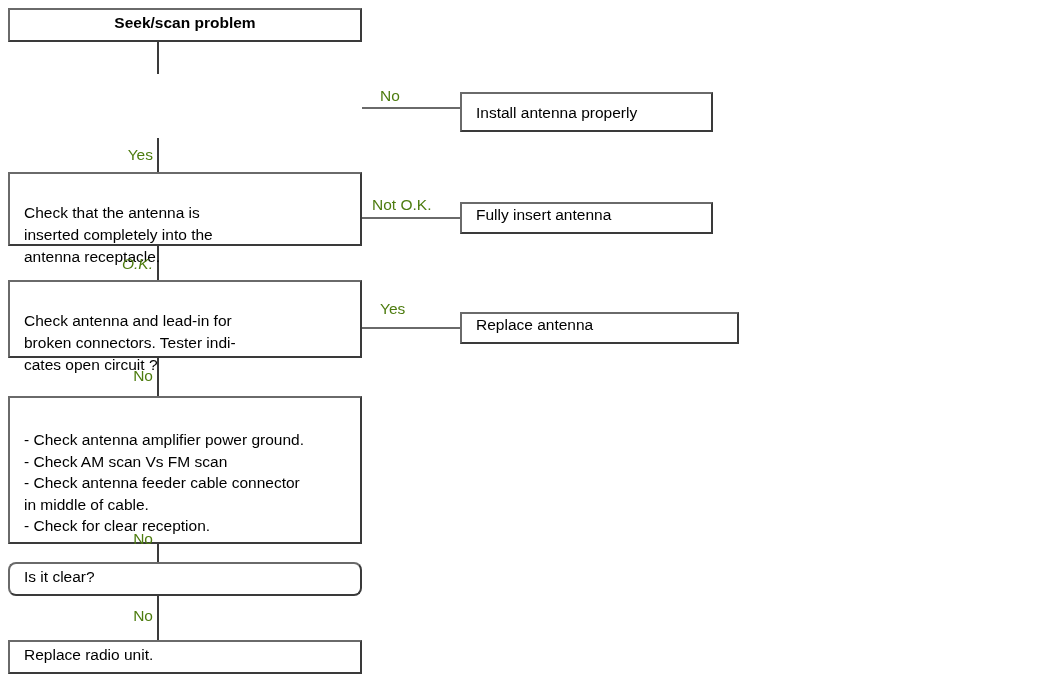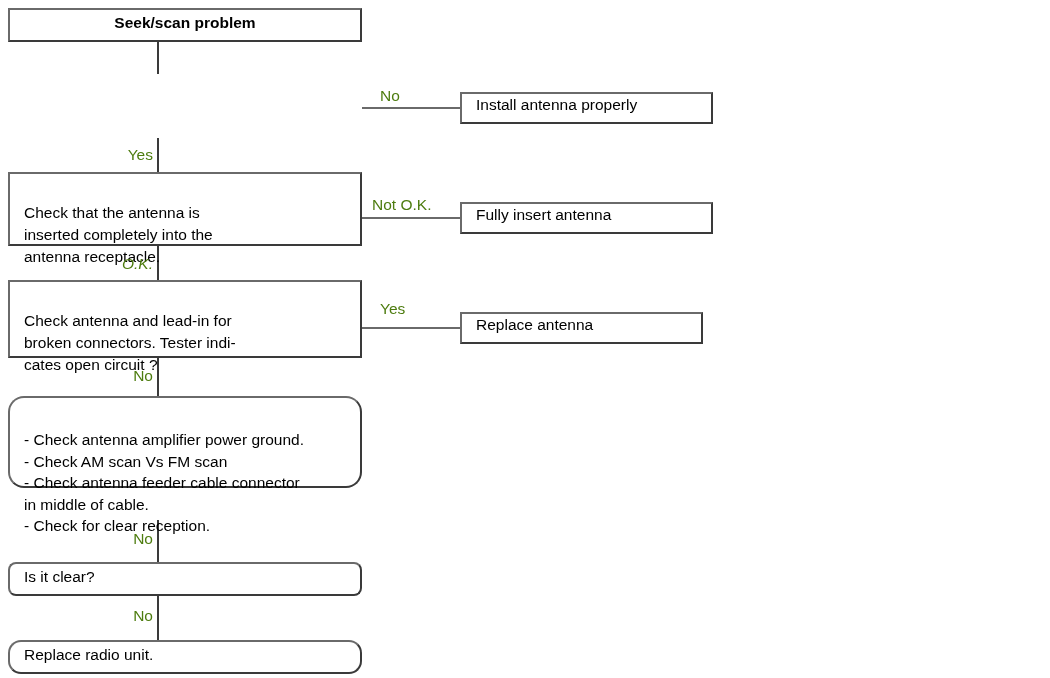--- a/index.html
+++ b/index.html
@@ -90,57 +90,57 @@
 
   <div class="hline" style="left:362px; top:107px; width:99px;"></div>
   <div class="hline" style="left:362px; top:217px; width:99px;"></div>
   <div class="hline" style="left:362px; top:327px; width:99px;"></div>
 
   <div class="node title center-v" style="left:8px; top:8px; width:354px; height:34px; justify-content:center;">
     <span class="node-text">Seek/scan problem</span>
   </div>
 
 
-  <div class="node center-v" style="left:460px; top:92px; width:253px; height:32px;">
+  <div class="node center-v" style="left:460px; top:92px; width:253px; height:40px;">
     <span class="node-text">Install antenna properly</span>
   </div>
 
   <div class="node" style="left:8px; top:172px; width:354px; height:74px;">
     <span class="node-text">Check that the antenna is
 inserted completely into the
 antenna receptacle.</span>
   </div>
 
   <div class="node" style="left:8px; top:280px; width:354px; height:78px;">
     <span class="node-text">Check antenna and lead-in for
 broken connectors. Tester indi-
 cates open circuit ?</span>
   </div>
 
   <div class="node center-v" style="left:460px; top:202px; width:253px; height:32px;">
     <span class="node-text">Fully insert antenna</span>
   </div>
 
-  <div class="node center-v" style="left:460px; top:312px; width:243px; height:32px;">
+  <div class="node center-v" style="left:460px; top:312px; width:279px; height:32px;">
     <span class="node-text">Replace antenna</span>
   </div>
 
-  <div class="node list" style="left:8px; top:396px; width:354px; height:92px; padding-top:9px;border-radius:16px;">
+  <div class="node list" style="left:8px; top:396px; width:354px; height:148px; padding-top:9px;">
     <span class="node-text">- Check antenna amplifier power ground.
 - Check AM scan Vs FM scan
 - Check antenna feeder cable connector
    in middle of cable.
 - Check for clear reception.</span>
   </div>
 
   <div class="node center-v" style="left:8px; top:562px; width:354px; height:34px;border-radius:8px;">
     <span class="node-text">Is it clear?</span>
   </div>
 
-  <div class="node center-v" style="left:8px; top:640px; width:354px; height:34px;border-radius:13px;">
+  <div class="node center-v" style="left:8px; top:640px; width:354px; height:34px;">
     <span class="node-text">Replace radio unit.</span>
   </div>
 
   <div class="edge-label right-of-line" style="left:380px; top:87px;">No</div>
 
   <div class="edge-label left-of-line" style="left:97px; top:146px; width:56px;">Yes</div>
 
   <div class="edge-label right-of-line" style="left:372px; top:196px;">Not O.K.</div>
 
   <div class="edge-label left-of-line" style="left:90px; top:255px; width:63px;font-style:italic;">O.K.</div>

